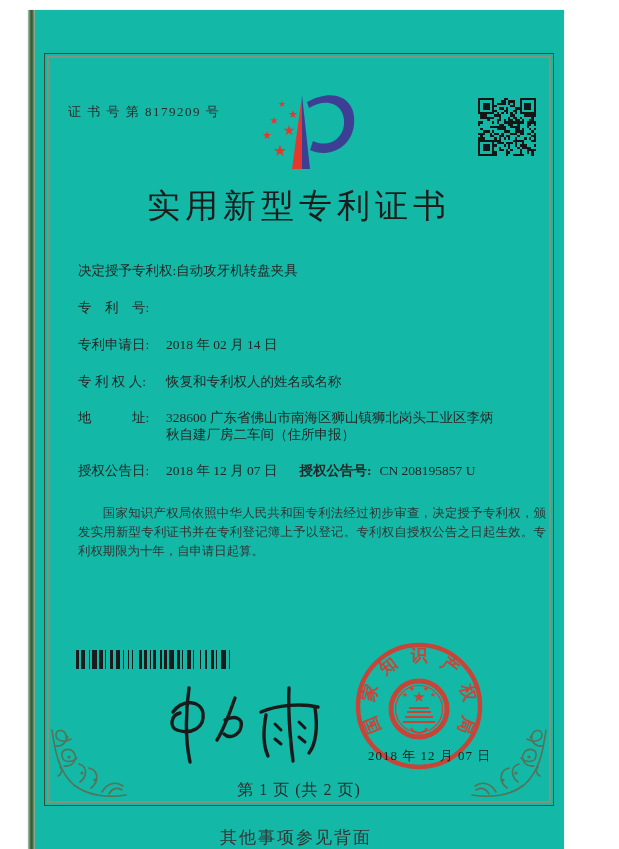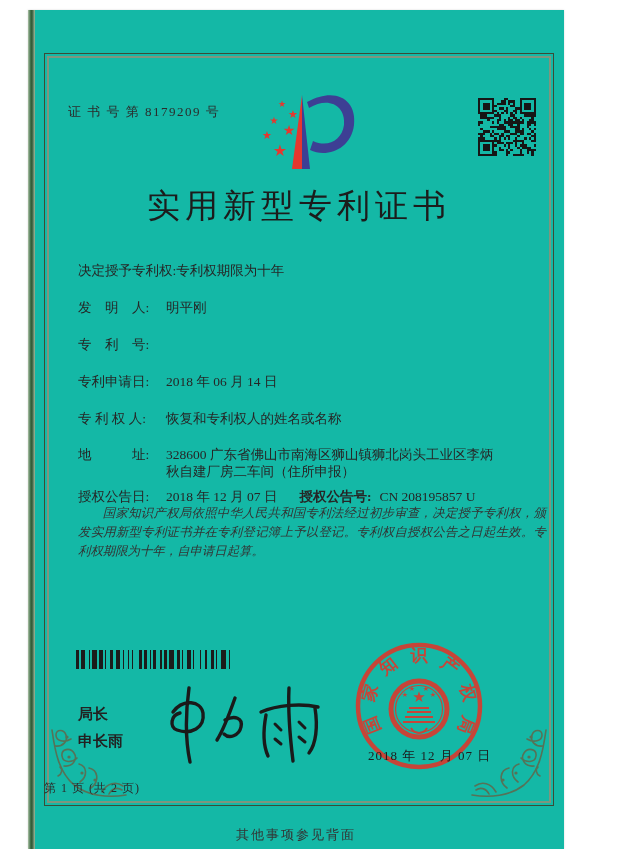--- a/index.html
+++ b/index.html
@@ -44,55 +44,54 @@
     letter-spacing:5px; color:#1c1c1c;
   }
 
   .fields { position:absolute; left:50px; top:251px; width:472px; }
   .field-row {
     display:flex; font-size:13.5px; color:#262626;
     line-height:19px; margin-bottom:18px; white-space:pre-wrap;
   }
   .field-row .field-label { flex:0 0 88px; white-space:pre; }
   .field-row .field-value { flex:1; }
-  .field-row.address { line-height:17px; margin-bottom:7px; }
+  .field-row.address { line-height:17px; margin-bottom:18px; }
   .field-row.address .field-value { max-width:330px; }
   .field-row.grant { margin-bottom:0; }
   .field-row.grant .pair2 { margin-left:22px; white-space:pre;font-weight:bold; }
 
   .legal {
     position:absolute; left:50px; top:494px; width:468px;
     font-size:12.4px; line-height:19px; color:#333;
     text-align:justify;
-    font-style:italic;
   }
   .legal p { text-indent:2em; }
 
   .barcode { position:absolute; left:48px; top:640px; width:158px; height:19px; }
 
   .signoff {
     position:absolute; left:50px; top:690px;
     font-family:"Liberation Sans","DejaVu Sans",sans-serif;
     font-size:15px; font-weight:700; color:#222; line-height:27px;
   }
   .signature { position:absolute; left:135px; top:672px; width:175px; height:88px; }
 
   .seal { position:absolute; left:325px; top:630px; width:132px; height:132px; opacity:.92; }
   .seal-date {
     position:absolute; left:340px; top:737px;
     font-size:13px; color:#1c1c1c; letter-spacing:1px;
   }
 
   .page-info {
-    position:absolute; left:16px; top:770px; width:574px; text-align:left;
-    font-size:12px; color:#2b2b2b; letter-spacing:1px;
+    position:absolute; left:16px; top:770px; width:510px; text-align:center;
+    font-size:16px; color:#2b2b2b; letter-spacing:1px;
   }
   .back-note {
     position:absolute; left:0; top:816px; width:536px; text-align:center;
-    font-size:13px; color:#333; letter-spacing:2px;
+    font-size:17px; color:#333; letter-spacing:2px;
   }
 </style>
 </head>
 <body>
 
 <div class="paper">
   <div class="edge-stripe"></div>
 
   <div class="frame">
     <svg class="corner-ornament bl" viewBox="0 0 88 88">
@@ -464,32 +463,28 @@
       <rect x="18" y="24" width="1" height="1" fill="#161616"></rect>
       <rect x="19" y="24" width="1" height="1" fill="#161616"></rect>
       <rect x="23" y="24" width="1" height="1" fill="#161616"></rect>
     </svg>
 
   <div class="title">实用新型专利证书</div>
 
   <div class="fields">
     <div class="field-row">
       <span class="field-label">决定授予专利权:</span>
-      <span class="field-value">专利权期限为十年</span>
-    </div>
-    <div class="field-row">
-      <span class="field-label">发　明　人:</span>
-      <span class="field-value">明平刚</span>
+      <span class="field-value">自动攻牙机转盘夹具</span>
     </div>
     <div class="field-row">
       <span class="field-label">专　利　号:</span>
     </div>
     <div class="field-row">
       <span class="field-label">专利申请日:</span>
-      <span class="field-value">2018 年 06 月 14 日</span>
+      <span class="field-value">2018 年 02 月 14 日</span>
     </div>
     <div class="field-row">
       <span class="field-label">专 利 权 人:</span>
       <span class="field-value">恢复和专利权人的姓名或名称</span>
     </div>
     <div class="field-row address">
       <span class="field-label">地　　　址:</span>
       <span class="field-value">328600 广东省佛山市南海区狮山镇狮北岗头工业区李炳秋自建厂房二车间（住所申报）</span>
     </div>
     <div class="field-row grant">
@@ -528,24 +523,20 @@
       <rect x="111.32" y="0" width="3.19" height="19" fill="#1b1b1b"></rect>
       <rect x="116.70" y="0" width="1.40" height="19" fill="#1b1b1b"></rect>
       <rect x="123.89" y="0" width="1.40" height="19" fill="#1b1b1b"></rect>
       <rect x="129.27" y="0" width="1.40" height="19" fill="#1b1b1b"></rect>
       <rect x="134.66" y="0" width="3.19" height="19" fill="#1b1b1b"></rect>
       <rect x="140.05" y="0" width="1.40" height="19" fill="#1b1b1b"></rect>
       <rect x="145.43" y="0" width="4.99" height="19" fill="#1b1b1b"></rect>
       <rect x="152.61" y="0" width="1.40" height="19" fill="#1b1b1b"></rect>
     </svg>
 
-  <div class="signoff">
-    <div>局长</div>
-    <div>申长雨</div>
-  </div>
 
   <svg class="signature" viewBox="0 0 175 88">
     <g stroke="#1a1a1a" stroke-width="3.4" fill="none" stroke-linecap="round">
       <path d="M26,6 C23,28 22,56 27,80"></path>
       <path d="M10,30 C20,16 38,19 40,31 C42,46 28,53 14,48 C6,45 8,33 17,31"></path>
       <path d="M72,16 C66,33 61,47 54,58"></path>
       <path d="M62,38 C72,33 80,36 78,45 C76,54 66,57 61,52"></path>
       <path d="M98,30 C114,23 138,21 155,25"></path>
       <path d="M103,33 C100,49 100,63 105,74"></path>
       <path d="M126,6 C125,28 127,55 130,79"></path>

